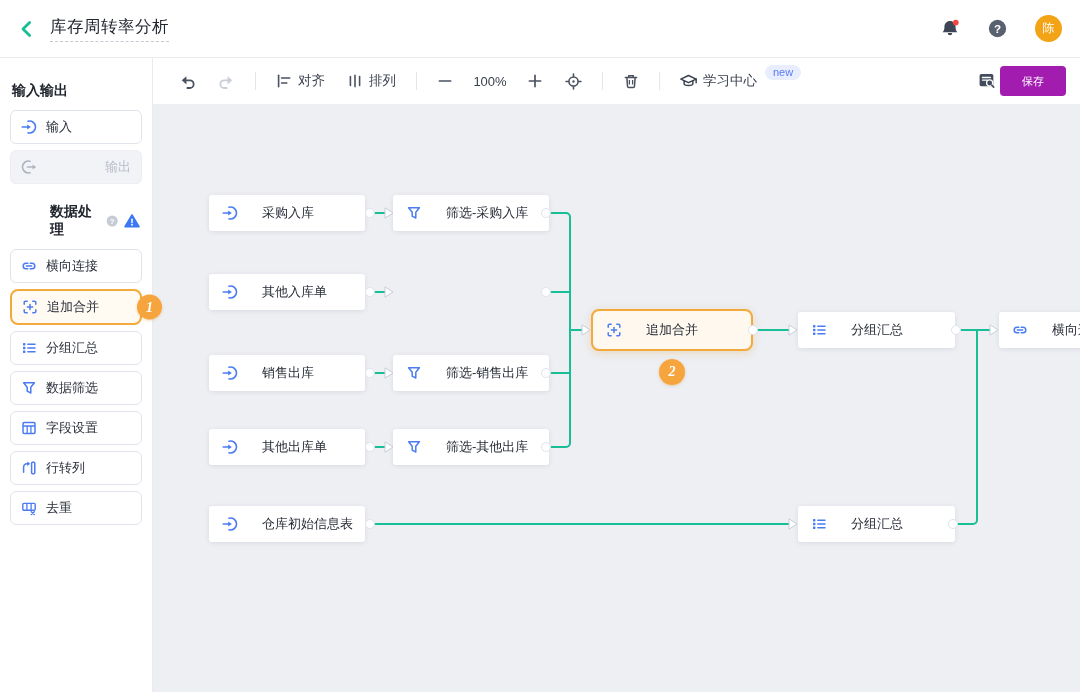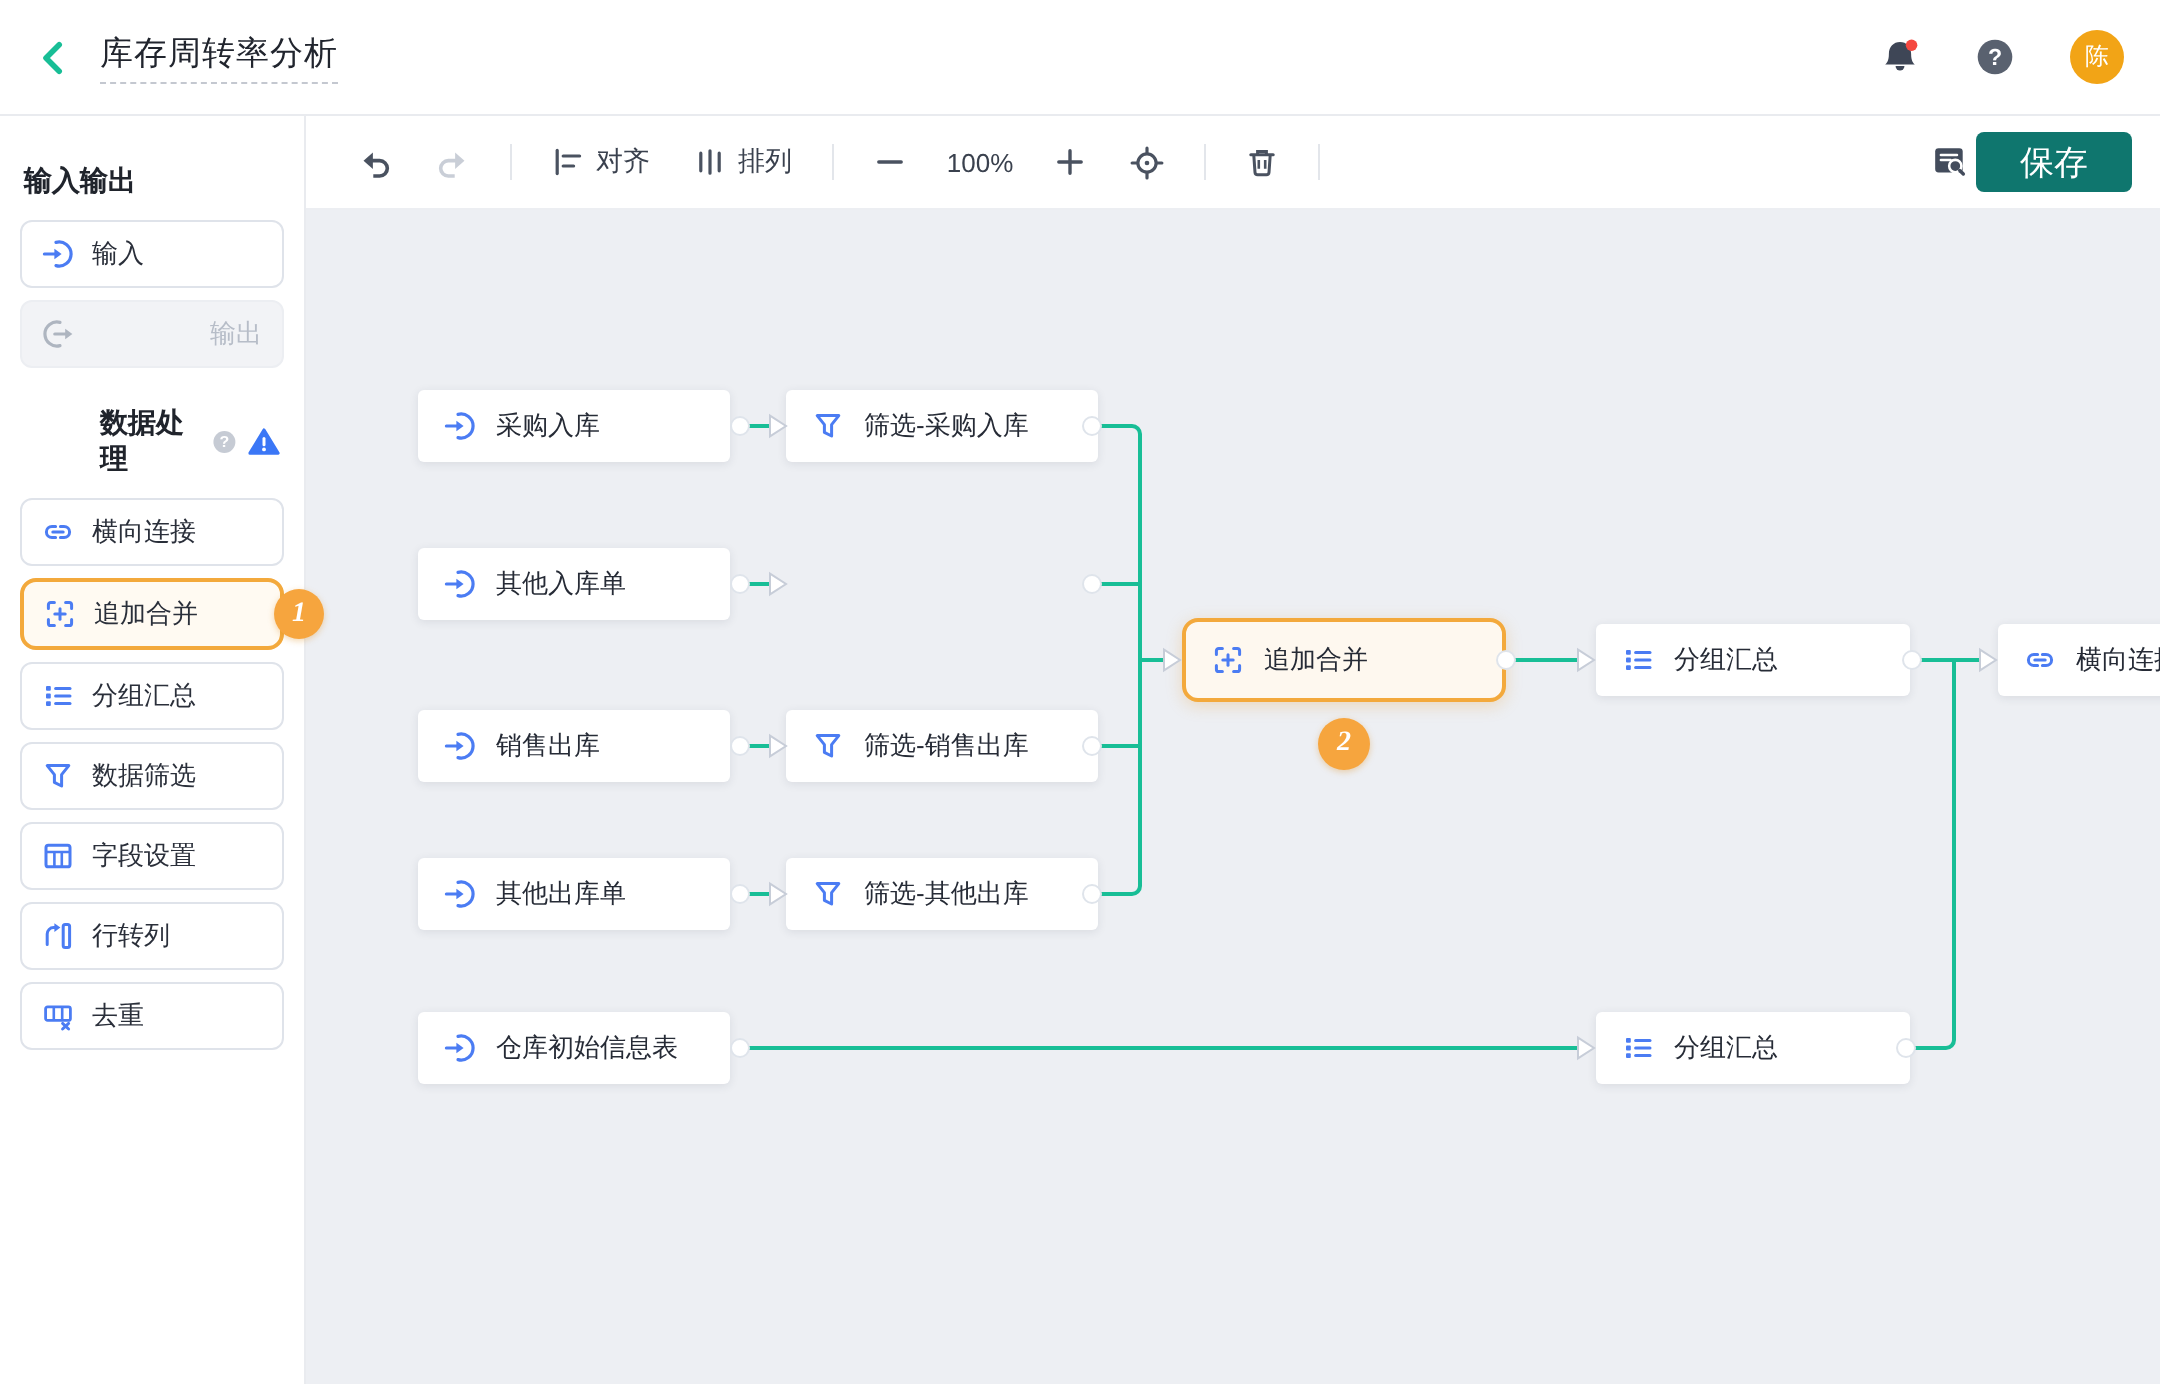--- a/index.html
+++ b/index.html
@@ -42,27 +42,27 @@
   .toolbar { height:47px; background:#fff; border-bottom:1px solid #ECEEF2;
     display:flex; align-items:center; padding:0 14px 0 22px; }
   .tb-btn { border:none; background:transparent; cursor:pointer; display:flex; align-items:center;
     gap:6px; font-size:13.5px; color:#3A414E; font-family:inherit; padding:4px; }
   .tb-btn + .tb-btn { margin-left:14px; }
   .tb-sep { width:1px; height:18px; background:#E3E6EB; margin:0 16px; }
   .zoom-level { font-size:13px; color:#3A414E; width:46px; text-align:center; margin:0 10px; }
   .new-badge { background:#E9EEFE; color:#567CF3; font-size:11px; padding:1px 8px 2px;
     border-radius:9px; transform:translateY(-9px); margin-left:2px; }
   .tb-spacer { flex:1; }
-  .save-btn { height:30px; padding:0 22px; background:#0f766e; color:#fff; border:none;
-    border-radius:4px; font-size:17px; cursor:pointer; font-family:inherit; }
+  .save-btn { height:30px; padding:0 22px; background:#a21caf; color:#fff; border:none;
+    border-radius:4px; font-size:11px; cursor:pointer; font-family:inherit; }
 
   
   .canvas { flex:1; position:relative; background:#EDEFF3; overflow:hidden; }
   .flow-node { position:absolute; width:156px; height:36px; background:#fff; border-radius:3px;
-    box-shadow:0 1px 5px rgba(35,45,65,.10); display:flex; align-items:center; gap:10px;
+    box-shadow:0 1px 5px rgba(35,45,65,.10); display:flex; align-items:center; gap:24px;
     padding-left:13px; font-size:13px; color:#262B36; cursor:pointer; z-index:1; white-space:nowrap; }
   .flow-node.highlight { width:162px; height:42px; border:2px solid #F3A93C; background:#FEF8EF;
     border-radius:8px; box-shadow:0 2px 8px rgba(230,150,40,.25); }
   .conn-layer { position:absolute; left:0; top:0; z-index:3; pointer-events:none; }
   .canvas-badge { position:absolute; left:506px; top:254px; width:26px; height:26px; z-index:4; }
   .nico { flex:0 0 16px; }
 </style>
 </head>
 <body>
 
@@ -281,20 +281,29 @@
       <span class="tb-sep"></span>
       <button class="tb-btn">
         <svg width="16" height="16" viewBox="0 0 16 16">
           <path d="M2.4 4.4 H13.6" stroke="#4A5260" stroke-width="1.5" stroke-linecap="round"></path>
           <path d="M5.8 4.2 V2.7 h4.4 v1.5" fill="none" stroke="#4A5260" stroke-width="1.5"></path>
           <path d="M3.9 4.6 l.6 8.6 a1.3 1.3 0 0 0 1.3 1.2 h4.4 a1.3 1.3 0 0 0 1.3 -1.2 l.6 -8.6" fill="none" stroke="#4A5260" stroke-width="1.5"></path>
           <path d="M6.4 7 v4.4 M9.6 7 v4.4" stroke="#4A5260" stroke-width="1.3"></path>
         </svg>
       </button>
       <span class="tb-sep"></span>
+      <button class="tb-btn">
+        <svg width="17" height="17" viewBox="0 0 16 16">
+          <path d="M8 2.4 L15.2 5.7 L8 9 L0.8 5.7 Z" fill="none" stroke="#3A414E" stroke-width="1.4" stroke-linejoin="round"></path>
+          <path d="M3.9 7.3 v2.9 c0 .9 1.8 1.6 4.1 1.6 s4.1 -.7 4.1 -1.6 V7.3" fill="none" stroke="#3A414E" stroke-width="1.4"></path>
+          <path d="M15.2 5.7 V9.2" stroke="#3A414E" stroke-width="1.4" stroke-linecap="round"></path>
+        </svg>
+        <span>学习中心</span>
+        <span class="new-badge">new</span>
+      </button>
       <span class="tb-spacer"></span>
       <button class="tb-btn">
         <svg width="18" height="18" viewBox="0 0 17 17">
           <rect x="1.5" y="2" width="13" height="11.4" rx="1.6" fill="#434C5C"></rect>
           <path d="M4.2 5.2 h7.6 M4.2 7.6 h4.6" stroke="#fff" stroke-width="1.2" stroke-linecap="round"></path>
           <circle cx="11" cy="10.4" r="2.9" fill="#434C5C" stroke="#fff" stroke-width="1.2"></circle>
           <path d="M13.1 12.5 L14.8 14.2" stroke="#434C5C" stroke-width="1.6" stroke-linecap="round"></path>
         </svg>
       </button>
       <button class="save-btn">保存</button>

